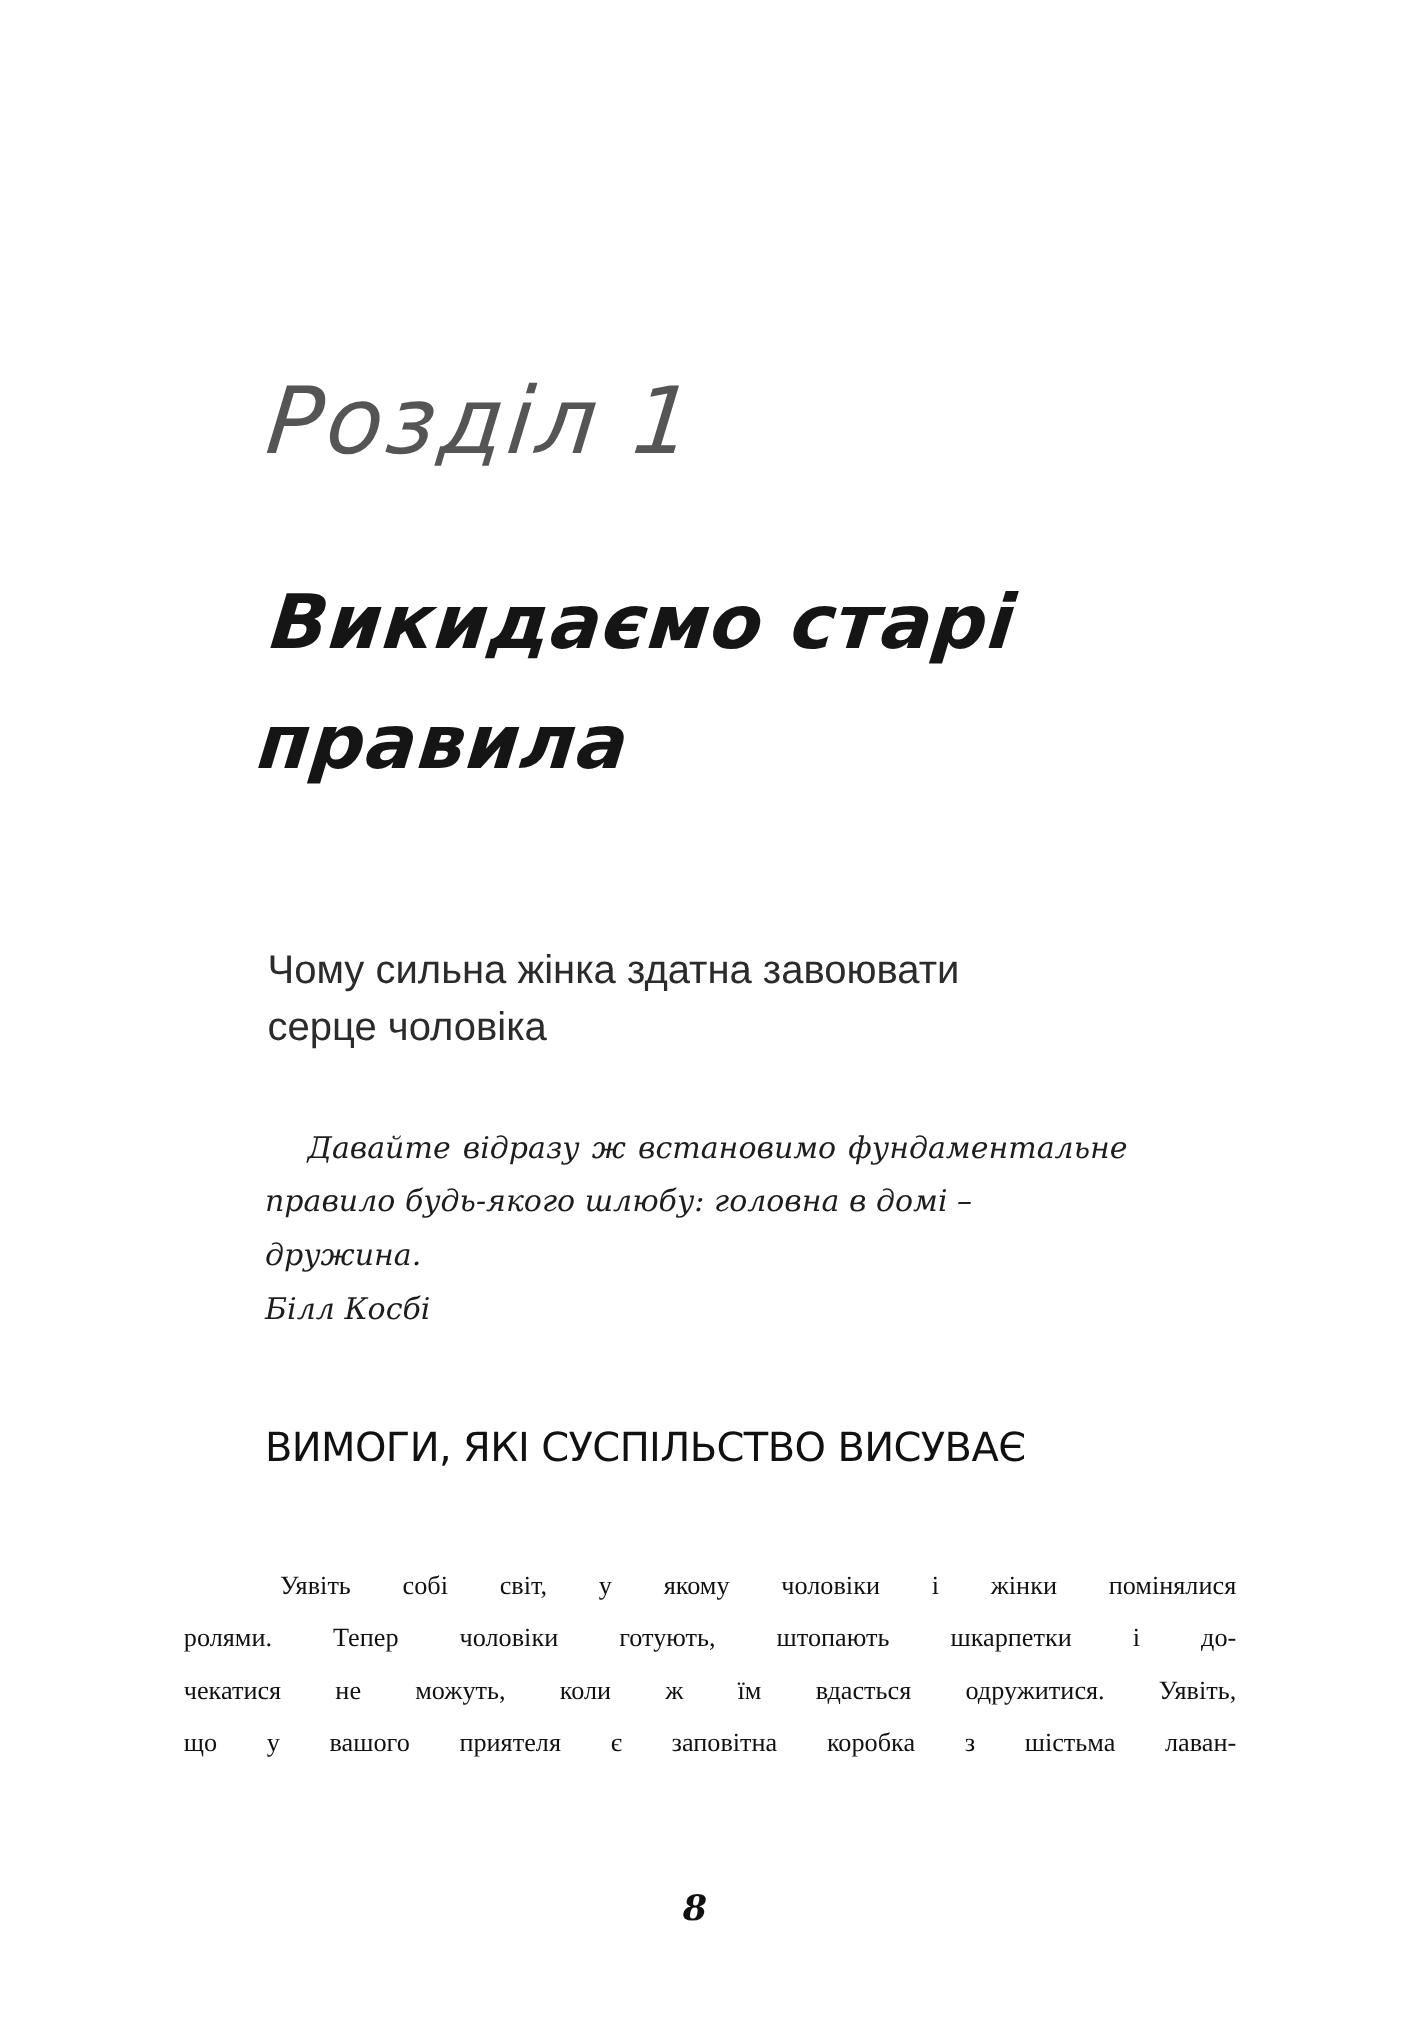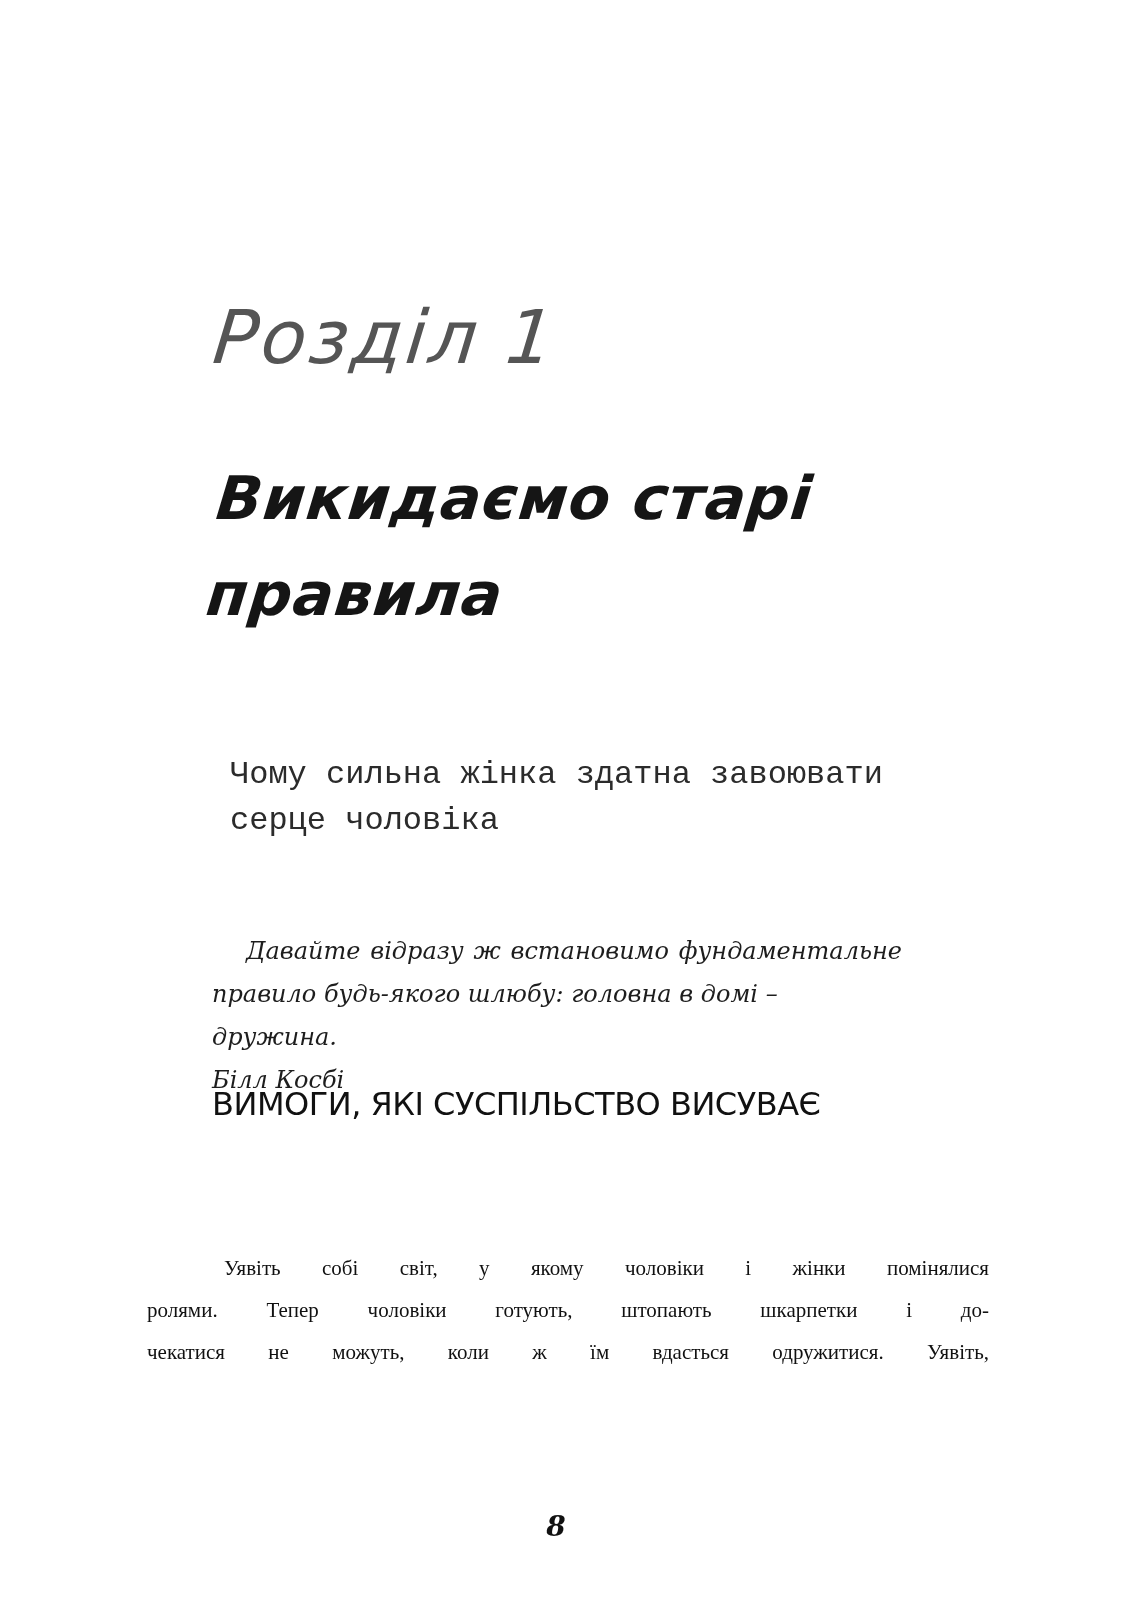--- a/index.html
+++ b/index.html
@@ -47,55 +47,53 @@
       letter-spacing: 1px;
       color: #151515;
       transform: skewX(-6deg);
     }
     .chapter-title span { display: block; }
     .section-subtitle {
       position: absolute;
       left: 214px;
       top: 752px;
       width: 720px;
-      font-family: Liberation Mono, monospace;
+      font-family: Liberation Sans, sans-serif;
       font-weight: normal;
       font-size: 32px;
       line-height: 46px;
       color: #2b2b2b;
-      margin-left: 16px;
     }
     .section-subtitle span { display: block; }
     .epigraph {
       position: absolute;
       left: 212px;
       top: 897px;
       width: 690px;
       font-family: "DejaVu Serif", serif;
       font-style: italic;
       font-size: 24px;
       line-height: 43px;
       color: #1d1d1d;
     }
     .epigraph-line1 {
       display: block;
       padding-left: 34px;
       text-align: justify;
       text-align-last: justify;
-      margin-top: 33px;
     }
     .epigraph-line2 { display: block; }
     .epigraph-author {
       display: block;
       margin-top: 0px;
     }
     .subsection-heading {
       position: absolute;
       left: 212px;
-      top: 1081px;
+      top: 1135px;
       width: 720px;
       font-family: "DejaVu Sans", sans-serif;
       font-weight: normal;
       font-size: 32px;
       line-height: 46px;
       letter-spacing: -0.5px;
       color: #111111;
     }
     .subsection-heading span { display: block; }
     .body-text {
@@ -153,17 +151,18 @@
   </div>
 
   <div class="subsection-heading">
     <span>ВИМОГИ, ЯКІ СУСПІЛЬСТВО ВИСУВАЄ</span>
   </div>
 
   <div class="body-text">
     <span class="first">Уявіть собі світ, у якому чоловіки і жінки помінялися</span>
     <span>ролями. Тепер чоловіки готують, штопають шкарпетки і до-</span>
     <span>чекатися не можуть, коли ж їм вдасться одружитися. Уявіть,</span>
+    <span>що у вашого приятеля є заповітна коробка з шістьма лаван-</span>
   </div>
 
   <div class="page-number">8</div>
 
 </div>
 
 </body></html>

